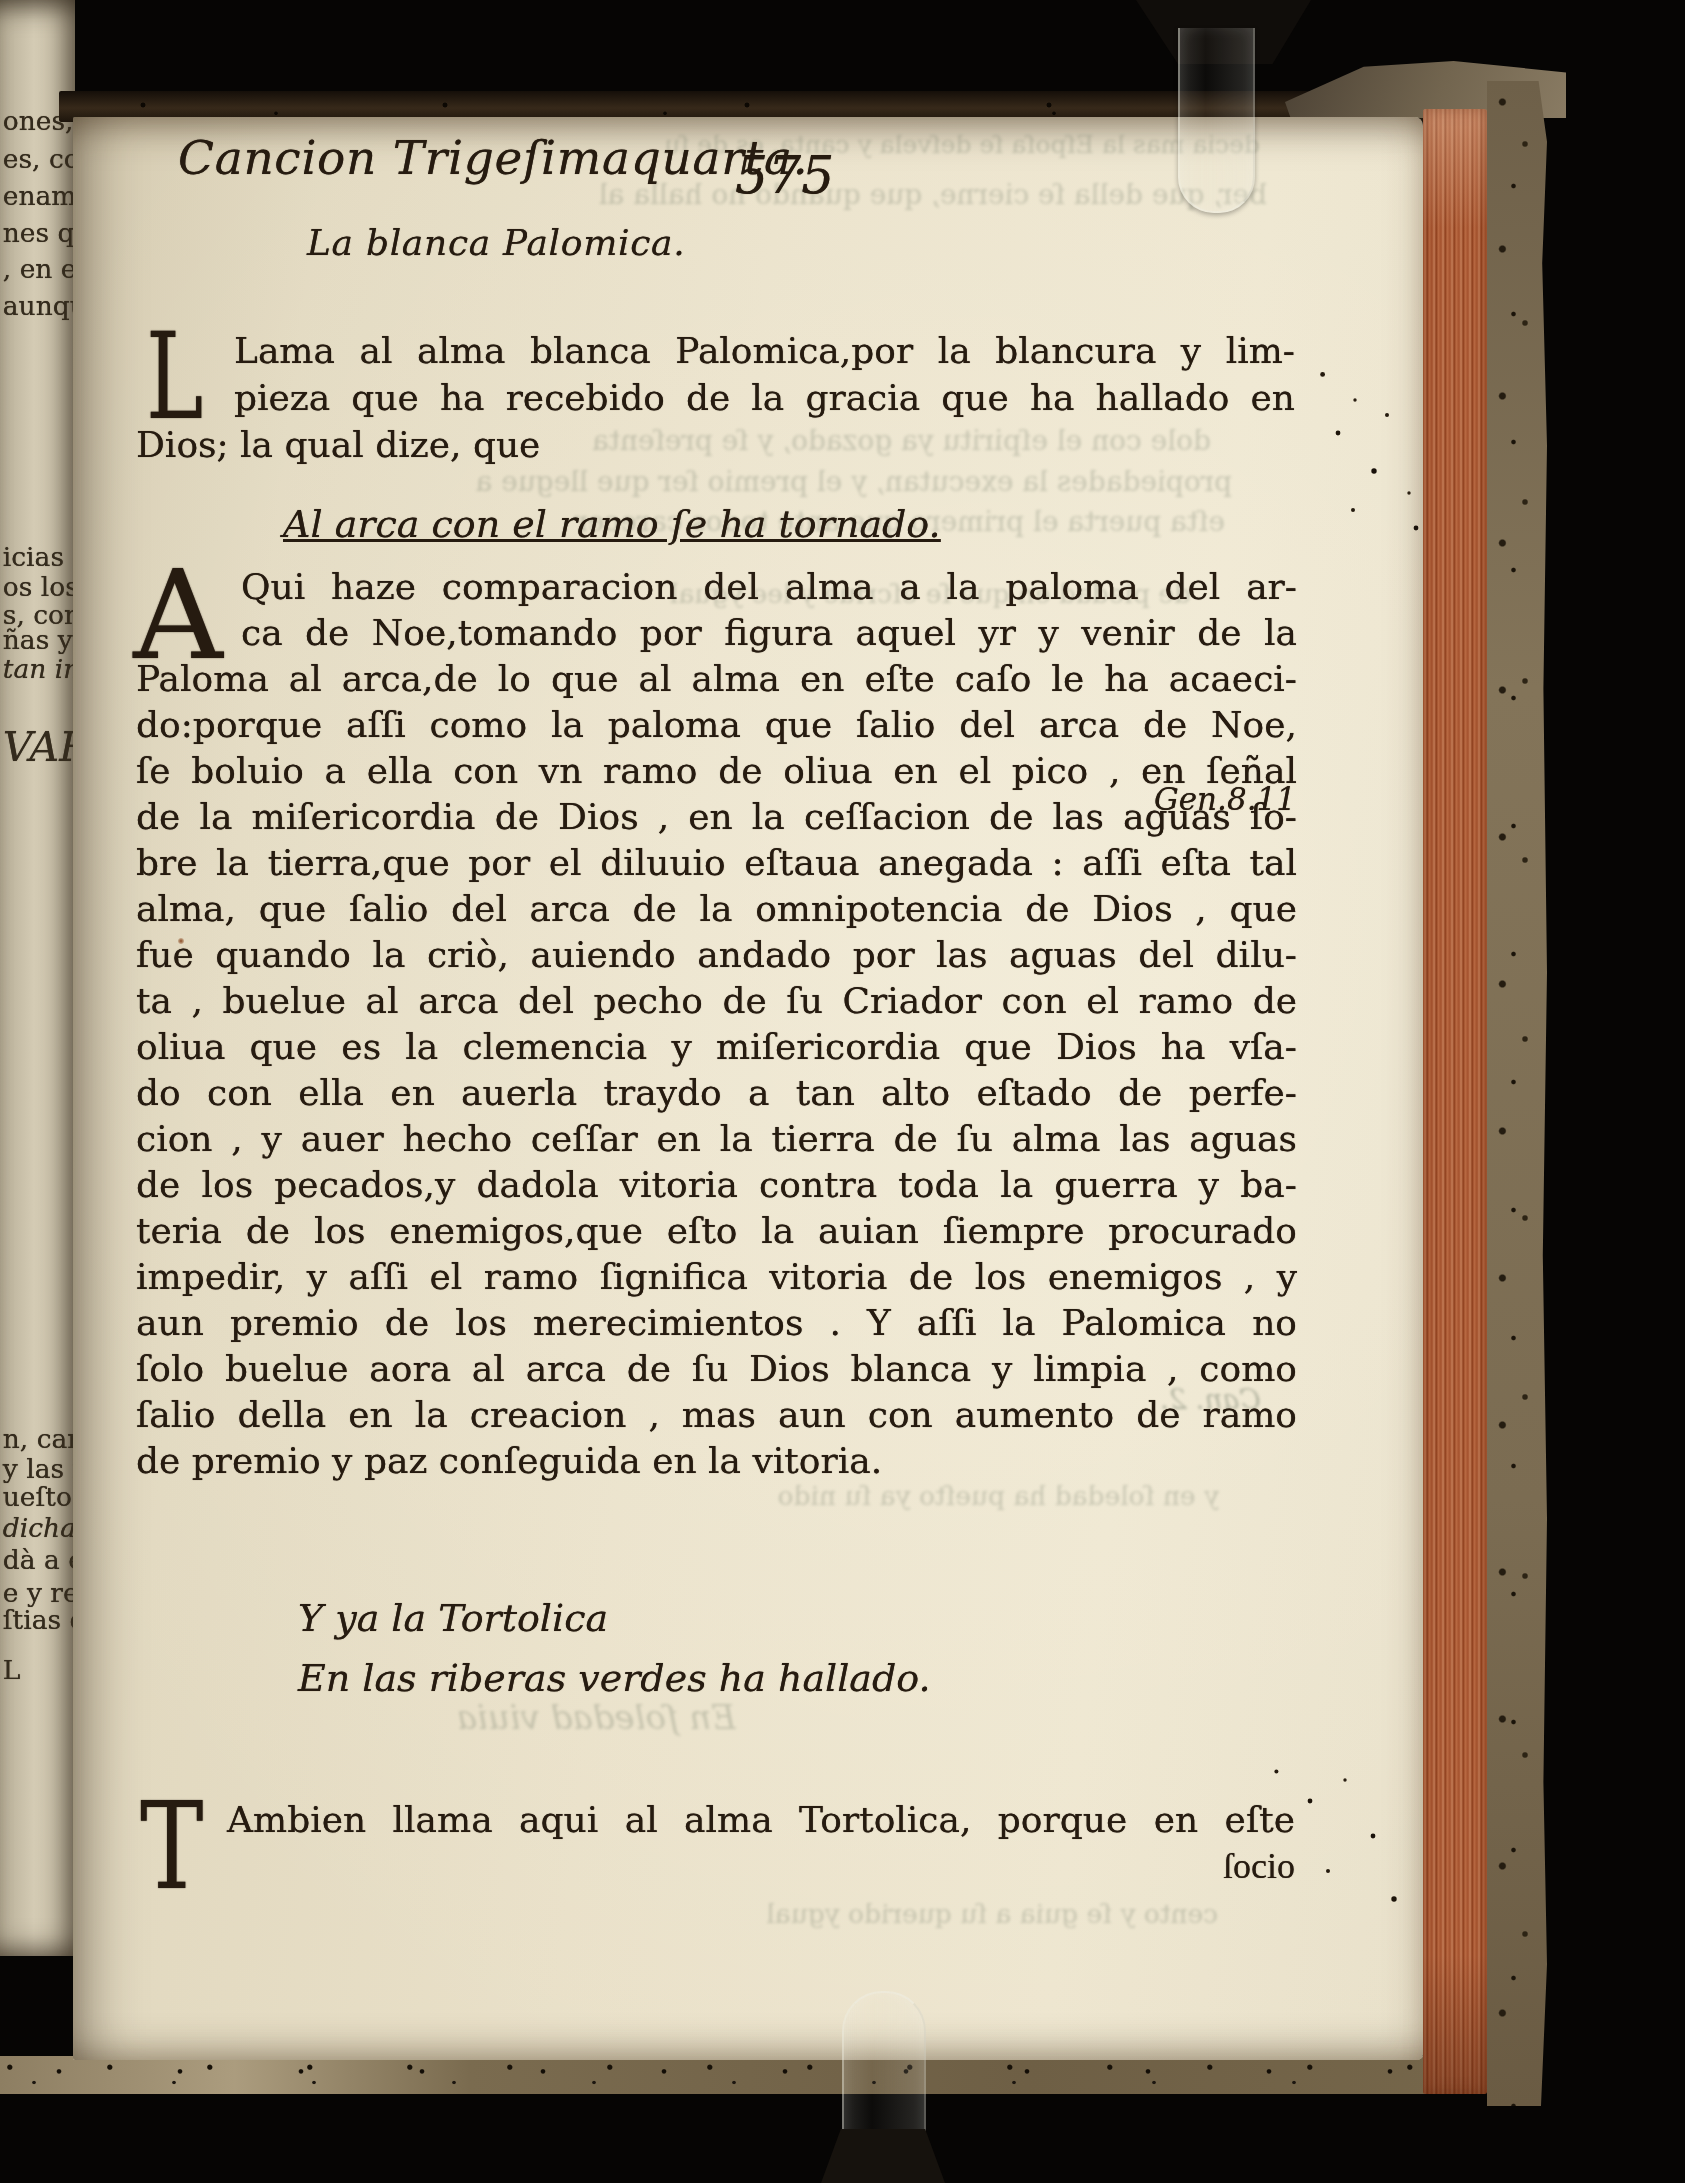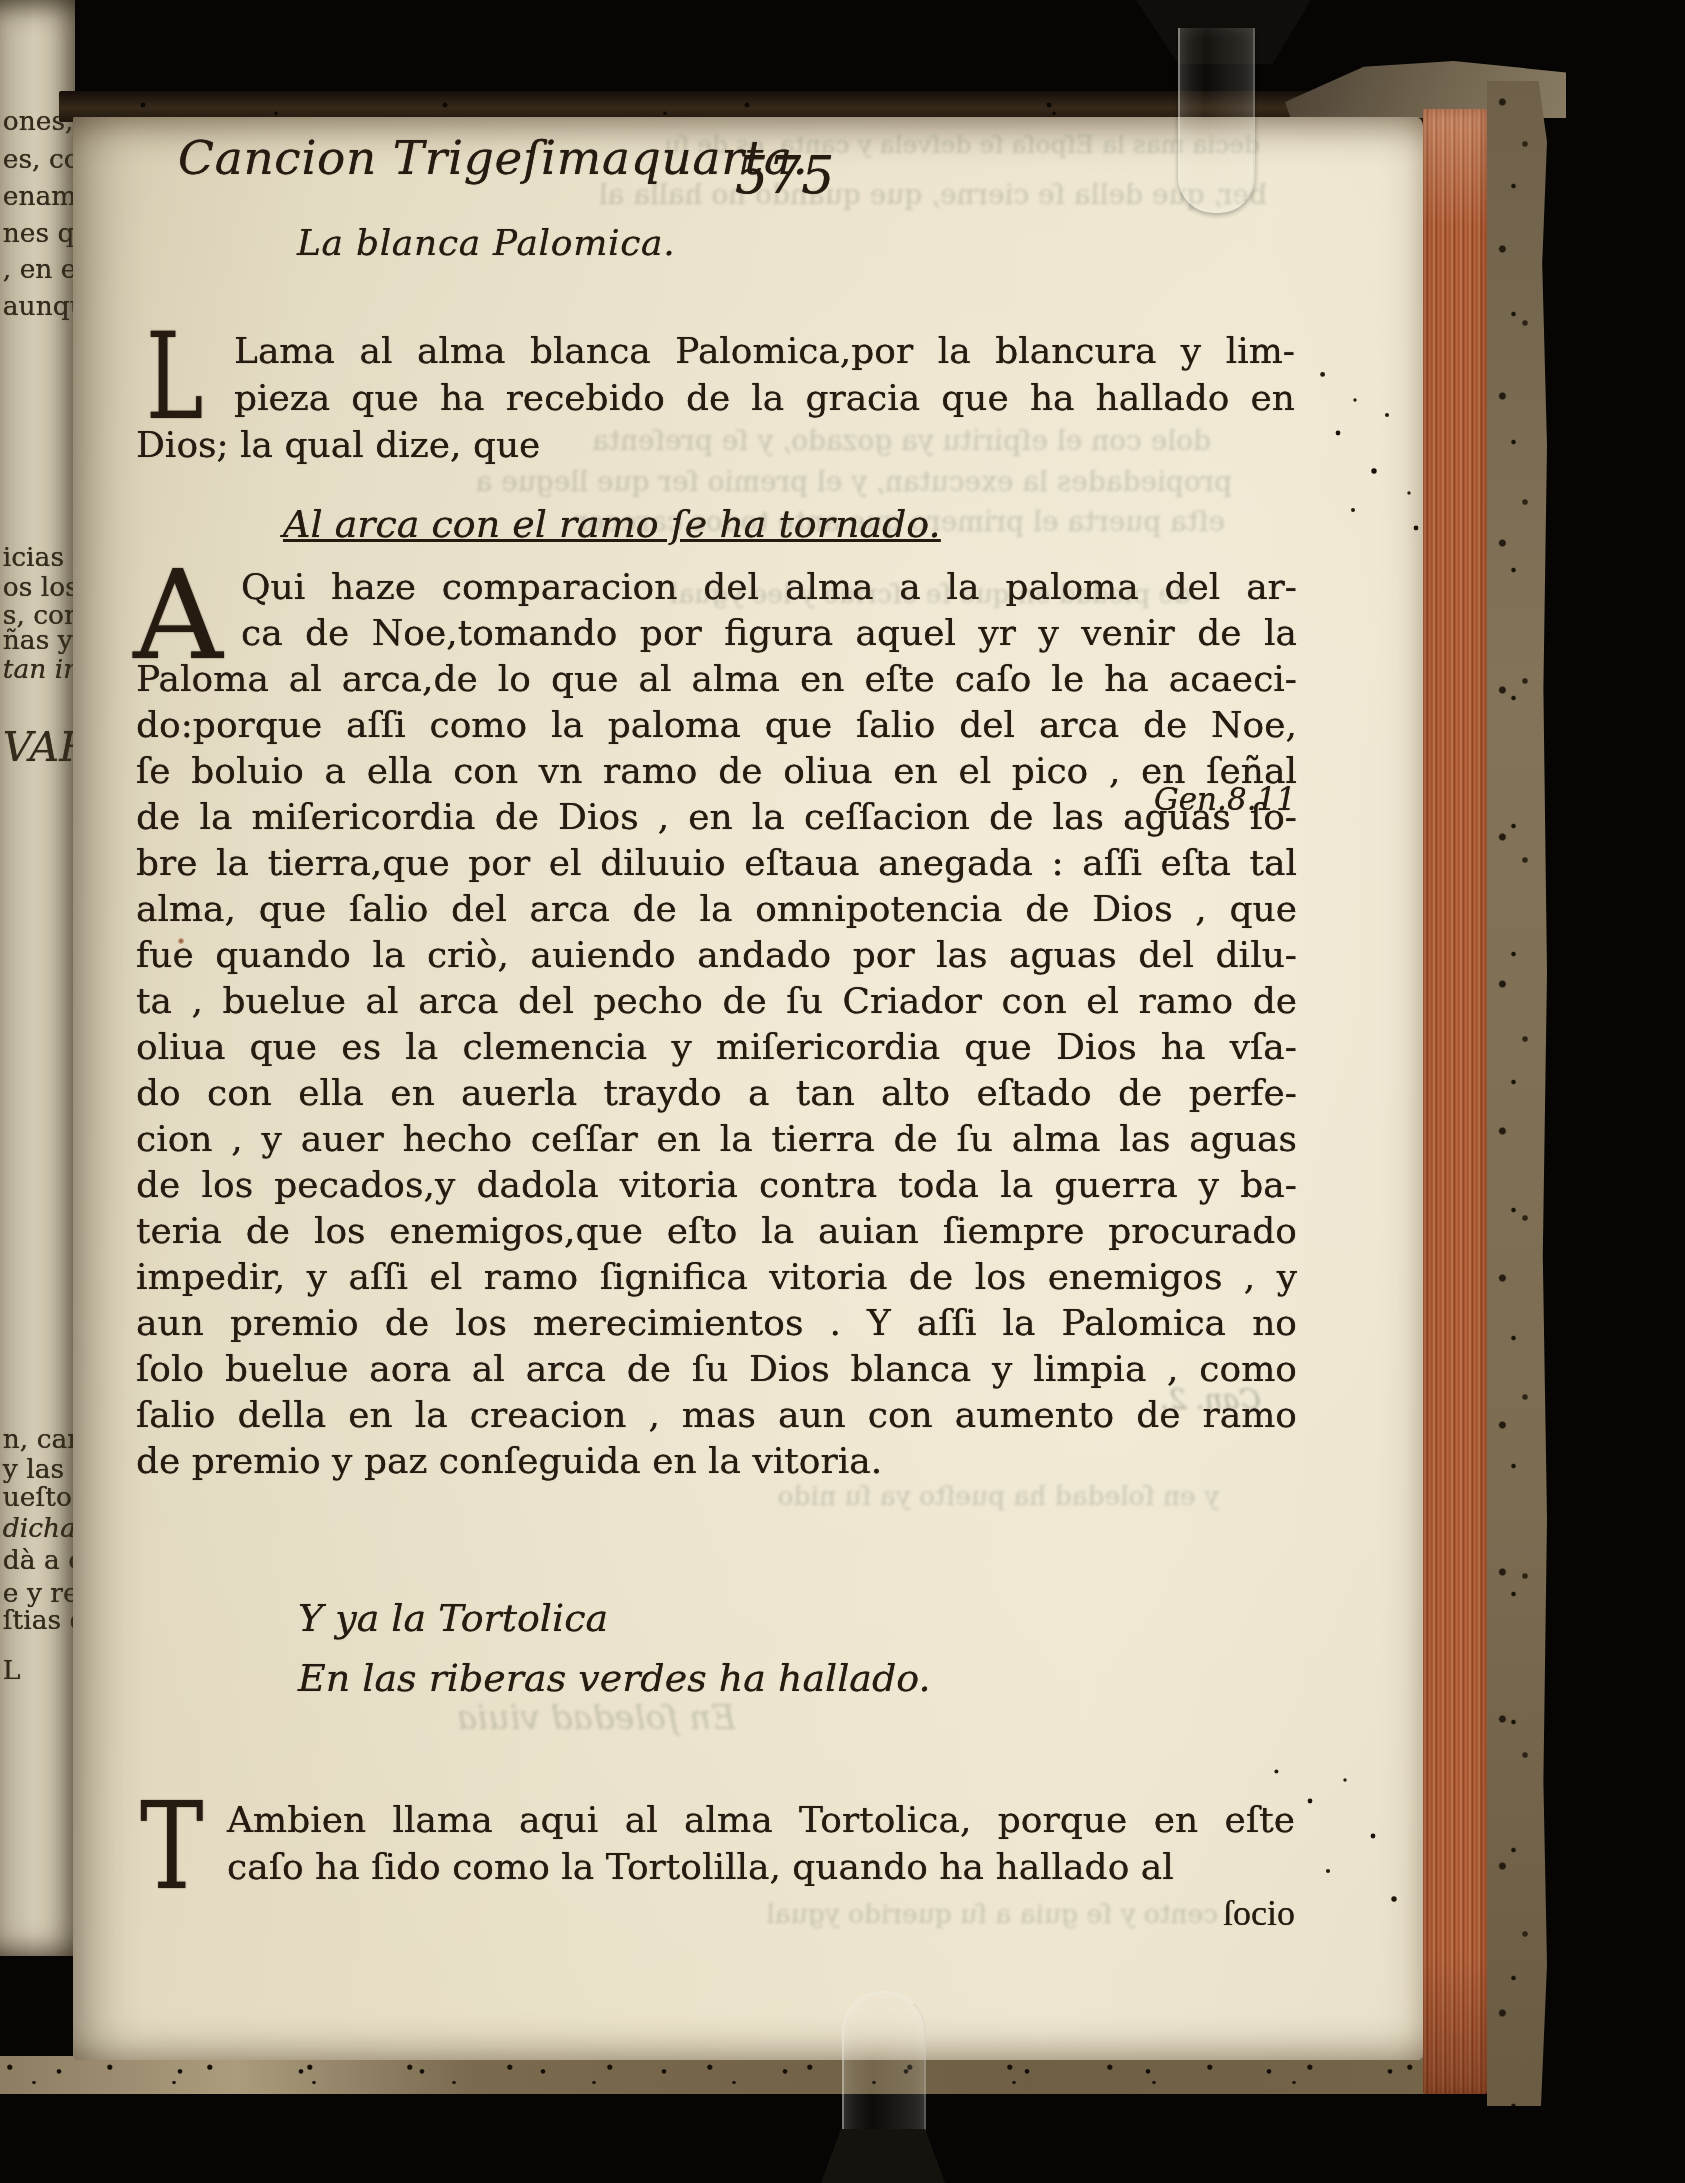--- a/index.html
+++ b/index.html
@@ -82,21 +82,21 @@
     box-shadow:inset 42px 0 56px -31px rgba(48,34,18,.5),
                inset -24px 0 43px -29px rgba(84,56,30,.38),
                inset 0 34px 38px -26.5px rgba(60,40,20,.52),
                inset 0 -31px 38px -26.5px rgba(70,50,25,.42);
   }
   .ink{color:#261b10;text-shadow:0 0 0.7px rgba(38,27,16,.92);}
   .it{font-style:italic;}
 
   .running-header{left:105px;top:12.6px;font-size:47px;letter-spacing:0.7px;white-space:nowrap;}
   .page-number{left:662px;top:28px;font-size:52px;}
-  .chapter-subtitle{left:224px;top:105px;font-size:36px;letter-spacing:0.7px;white-space:nowrap;}
+  .chapter-subtitle{left:234px;top:105px;font-size:36px;letter-spacing:0.7px;white-space:nowrap;}
 
   .para{position:absolute;width:1159px;font-size:36px;}
   .pline{
     position:relative;height:46px;line-height:46px;
     text-align:justify;text-align-last:justify;
   }
   .para-1{left:63px;top:210px;}
   .para-1 .pline{height:47px;line-height:47px;}
   .para-2{left:63px;top:447px;width:1161px;}
   .para-3{left:63px;top:1679px;}
@@ -277,21 +277,20 @@
     <div>
         <div class="vline">Y ya la Tortolica</div>
         <div class="vline">En las riberas verdes ha hallado.</div>
       </div>
   </div>
 
   <div class="para para-3 ink">
     <div class="dropcap dropcap-t">T</div>
     <div>
         <div class="pline" style="padding-left: 91px;">Ambien llama aqui al alma Tortolica, porque en eſte</div>
-        <div class="pline" style="padding-left: 91px; text-align: left; text-align-last: left;">caſo ha ſido como la Tortolilla, quando ha hallado al</div>
         <div class="pline" style="text-align: right; text-align-last: right; font-family: Liberation Serif, serif;">ſocio</div>
       </div>
   </div>
 
   <div class="abs speckles speckles-a"></div>
   <div class="abs speckles speckles-b"></div>
   <div class="abs stain-dot"></div>
 </div>
 
 <div class="abs mount-tab-top"></div>

